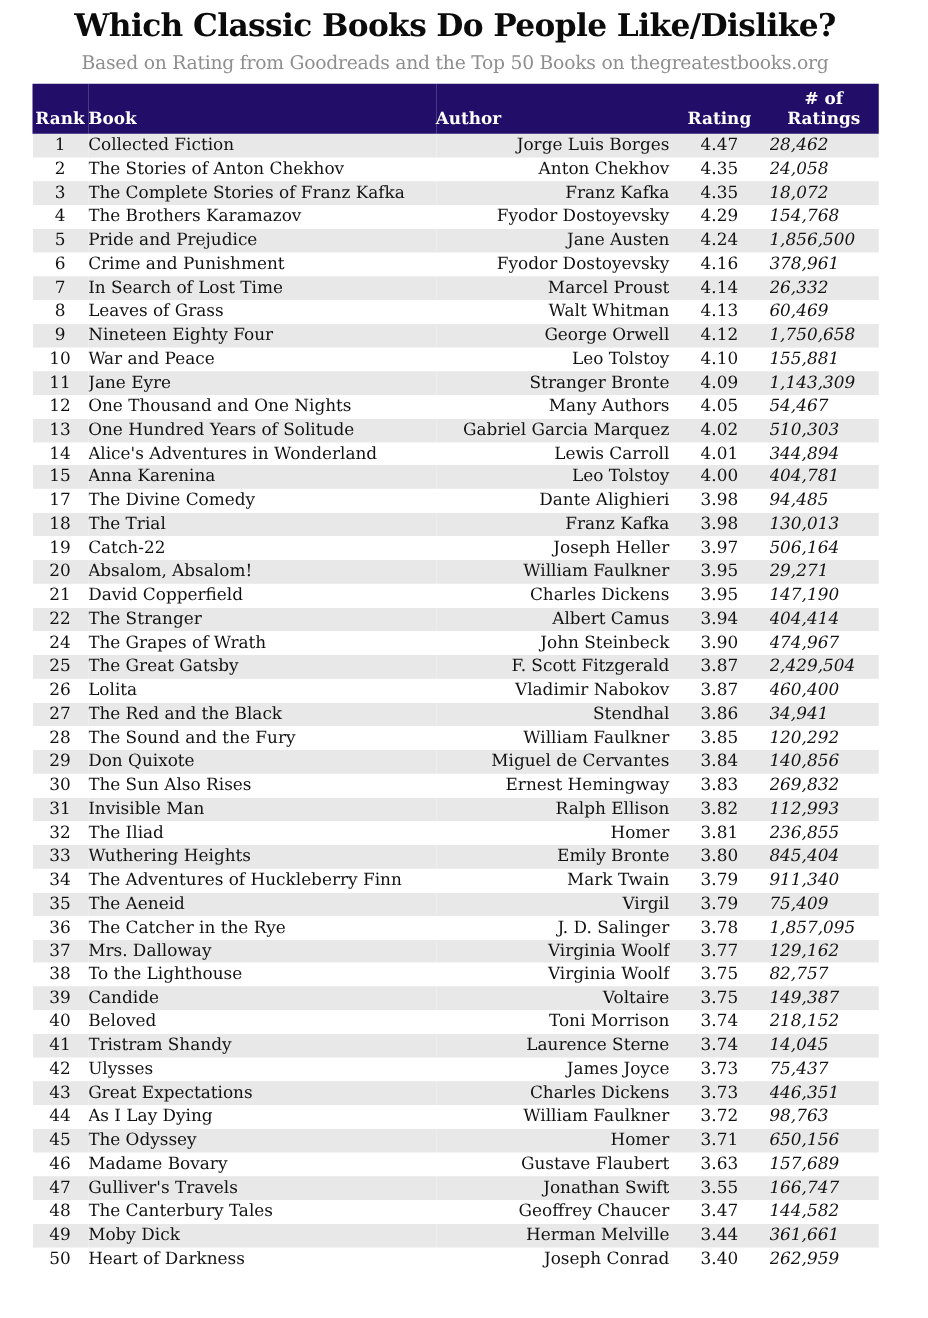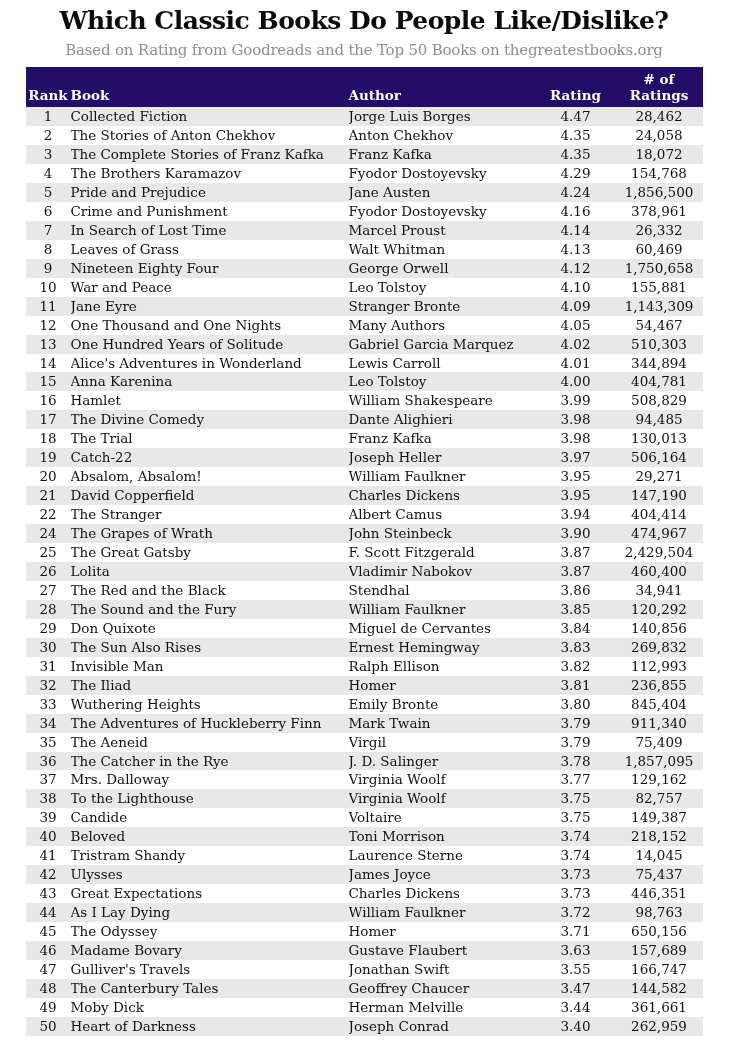--- a/index.html
+++ b/index.html
@@ -62,23 +62,23 @@
     padding: 0;
     line-height: 18.95px;
     white-space: nowrap;
     overflow: hidden;
     vertical-align: middle;
   }
   tbody tr:nth-child(odd) { background: #e8e8e8; }
   tbody tr:nth-child(even) { background: #ffffff; }
   tbody td.c0 { text-align: center; }
   tbody td.c1 { text-align: left; }
-  tbody td.c2 { text-align: left; }
+  tbody td.c2 { text-align: right; }
   tbody td.c3 { text-align: center; }
-  tbody td.c4 { text-align: center; }
+  tbody td.c4 { text-align: left; font-style: italic; }
 </style>
 </head>
 <body>
 
 <div class="page">
   <div class="page-title">Which Classic Books Do People Like/Dislike?</div>
   <div class="page-subtitle">Based on Rating from Goodreads and the Top 50 Books on thegreatestbooks.org</div>
 
   <table class="books">
     <colgroup>
@@ -197,27 +197,20 @@
           <td class="c4">344,894</td>
         </tr>
         <tr>
           <td class="c0">15</td>
           <td class="c1">Anna Karenina</td>
           <td class="c2">Leo Tolstoy</td>
           <td class="c3">4.00</td>
           <td class="c4">404,781</td>
         </tr>
         <tr>
-          <td class="c0">16</td>
-          <td class="c1">Hamlet</td>
-          <td class="c2">William Shakespeare</td>
-          <td class="c3">3.99</td>
-          <td class="c4">508,829</td>
-        </tr>
-        <tr>
           <td class="c0">17</td>
           <td class="c1">The Divine Comedy</td>
           <td class="c2">Dante Alighieri</td>
           <td class="c3">3.98</td>
           <td class="c4">94,485</td>
         </tr>
         <tr>
           <td class="c0">18</td>
           <td class="c1">The Trial</td>
           <td class="c2">Franz Kafka</td>

